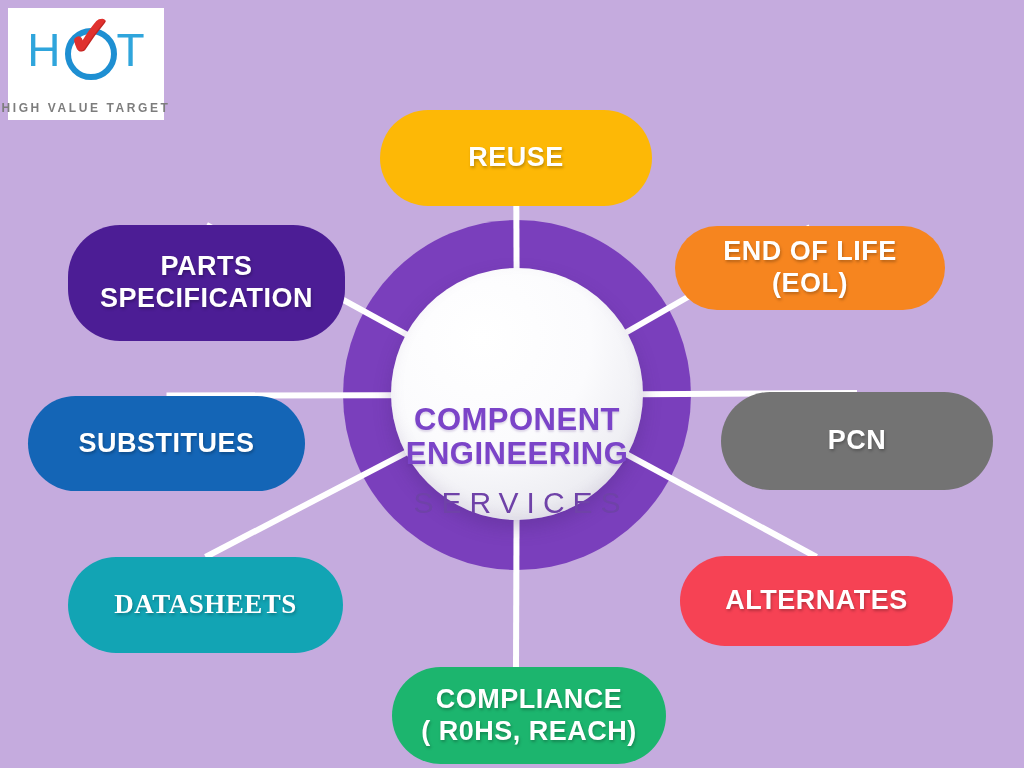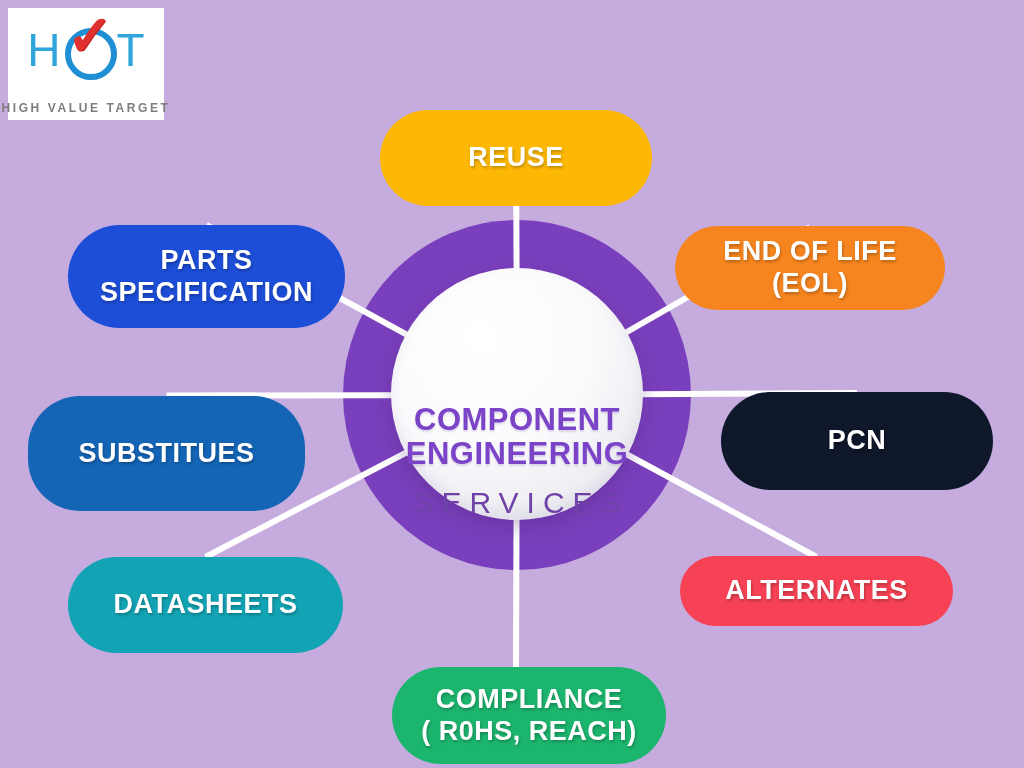--- a/index.html
+++ b/index.html
@@ -104,34 +104,34 @@
     <div class="hub-subtitle">SERVICES</div>
   </div>
 
   <div class="node" style="left: 380px; top: 62px; width: 272px; height: 96px; background: rgb(253, 184, 6);">
     <span class="node-label">REUSE</span>
   </div>
   <div class="node" style="left: 675px; top: 178px; width: 270px; height: 84px; background: rgb(246, 133, 31);">
     <span class="node-label">END OF LIFE
 (EOL)</span>
   </div>
-  <div class="node" style="left: 721px; top: 344px; width: 272px; height: 98px; background: #0f172a;">
+  <div class="node" style="left: 721px; top: 344px; width: 272px; height: 98px; background: #737373;">
     <span class="node-label">PCN</span>
   </div>
-  <div class="node" style="left: 680px; top: 508px; width: 273px; height: 70px; background: rgb(246, 66, 84);">
+  <div class="node" style="left: 680px; top: 508px; width: 273px; height: 90px; background: rgb(246, 66, 84);">
     <span class="node-label">ALTERNATES</span>
   </div>
   <div class="node" style="left: 392px; top: 619px; width: 274px; height: 97px; background: rgb(28, 181, 110);">
     <span class="node-label">COMPLIANCE
 ( R0HS, REACH)</span>
   </div>
-  <div class="node" style="left: 68px; top: 509px; width: 275px; height: 96px; background: rgb(18, 164, 180);">
+  <div class="node" style="left: 68px; top: 509px; width: 275px; height: 96px; background: rgb(18, 164, 180); font-family: Liberation Serif, serif;">
     <span class="node-label">DATASHEETS</span>
   </div>
-  <div class="node" style="left: 28px; top: 348px; width: 277px; height: 115px; background: rgb(20, 101, 182);">
+  <div class="node" style="left: 28px; top: 348px; width: 277px; height: 95px; background: rgb(20, 101, 182);">
     <span class="node-label">SUBSTITUES</span>
   </div>
-  <div class="node" style="left: 68px; top: 177px; width: 277px; height: 103px; background: #1d4ed8;">
+  <div class="node" style="left: 68px; top: 177px; width: 277px; height: 116px; background: #4c1d95;">
     <span class="node-label">PARTS
 SPECIFICATION</span>
   </div>
 
 </div>
 
 </body></html>

